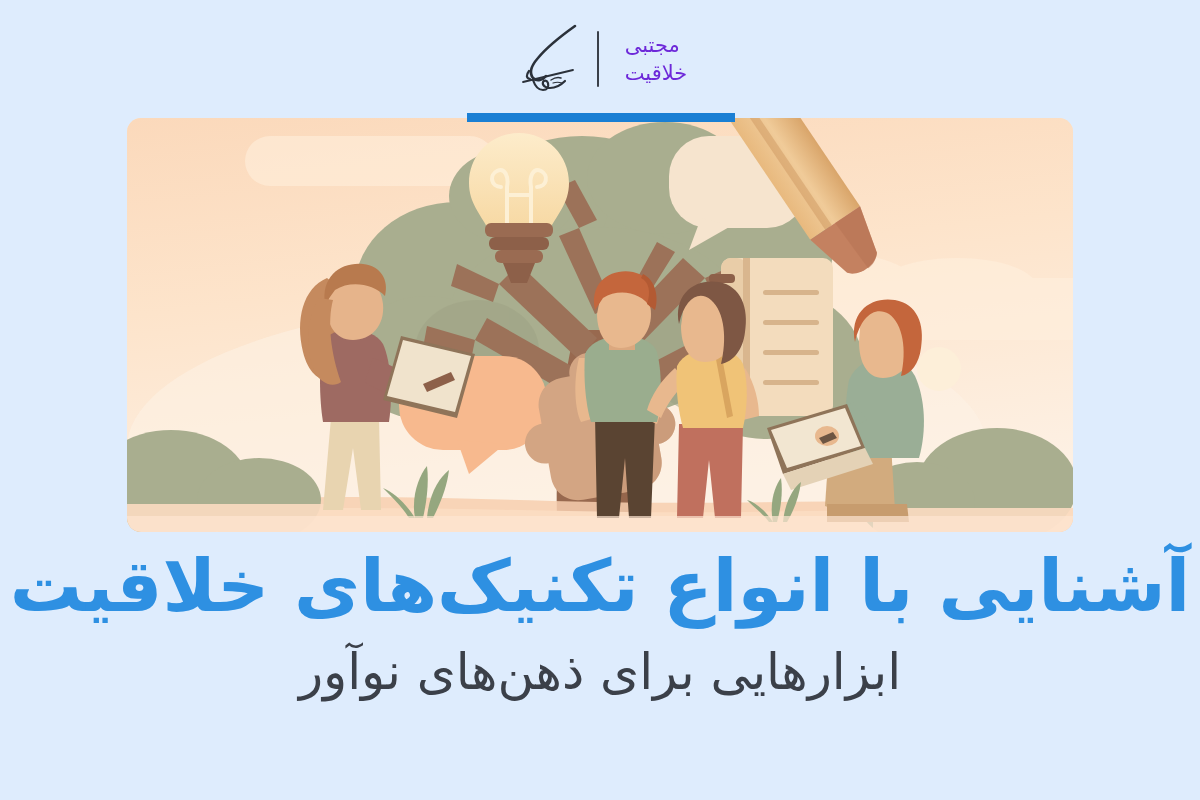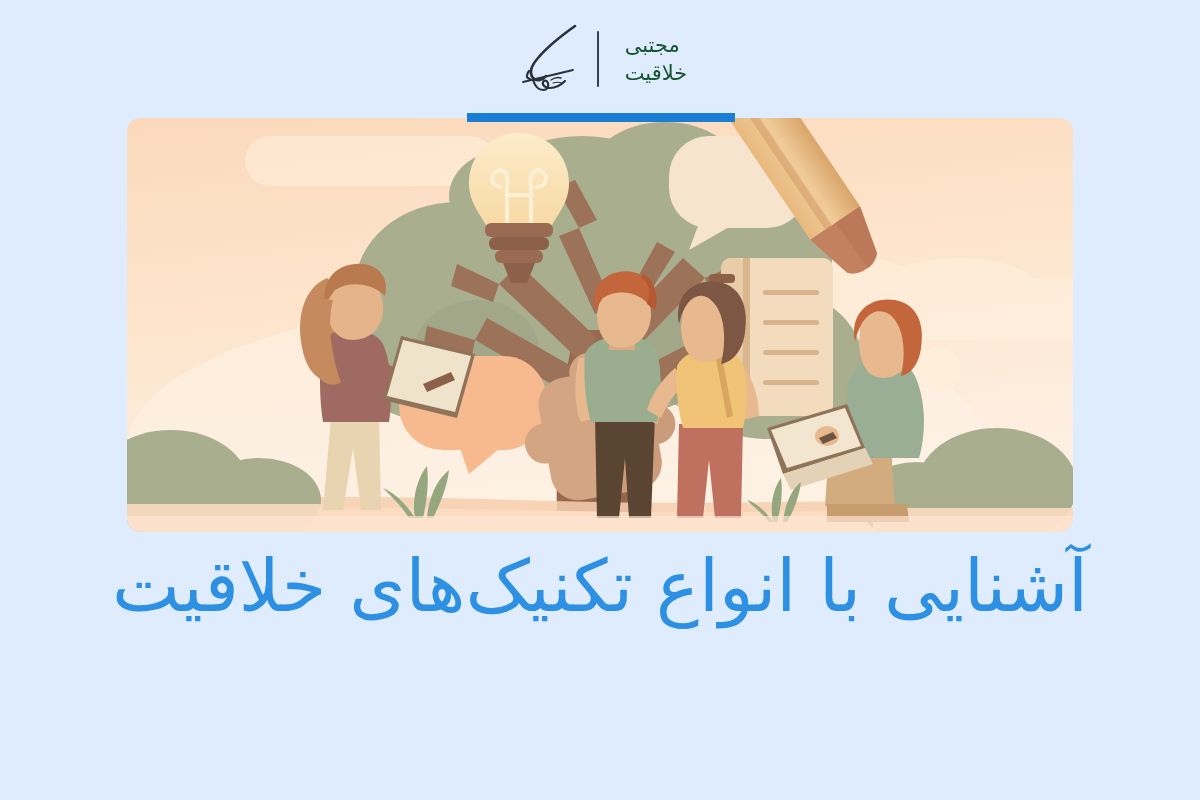--- a/index.html
+++ b/index.html
@@ -14,21 +14,21 @@
 
   
   .brand{
     position:absolute; left:0; right:0; top:14px;
     display:flex; align-items:center; justify-content:center; gap:10px;
     height:90px;
   }
   .brand-words{
     display:flex; flex-direction:column; align-items:flex-end;
     justify-content:center; gap:2px;
-    color:#14532d;
+    color:#6d28d9;
     font-size:21px; line-height:1.25; letter-spacing:.5px;margin-left:16px;
   }
   .brand-words span{ display:block; white-space:nowrap; }
   .brand-divider{
     width:2px; height:56px; background:#2b313a; border-radius:1px;
     opacity:.92;
   }
   .brand-sign{ width:74px; height:78px; display:block; }
 
   
@@ -47,21 +47,21 @@
   }
   .card svg{ display:block; width:946px; height:414px; }
 
   
   .headings{
     position:absolute; left:0; right:0; top:548px;
     text-align:center;
   }
   .title{
     color:#2e90e2;
-    font-size:72px; font-weight:normal;
+    font-size:72px; font-weight:bold;
     line-height:1.08;
     letter-spacing:-2px;
     white-space:nowrap;
   }
   .subtitle{
     margin-top:16px;
     color:#3b4049;
     font-size:50px; font-weight:normal;
     line-height:1.2;
     white-space:nowrap;
@@ -365,15 +365,16 @@
           <path d="M646 404 C638 392 628 384 620 382 C628 390 636 396 642 404 Z"></path>
         </g>
 
         <rect x="0" y="398" width="946" height="16" fill="#fde6d2" opacity="0.7"></rect>
       </g>
     </svg>
   </div>
 
   <div class="headings">
     <h1 class="title">آشنایی با انواع تکنیک‌های خلاقیت</h1>
+    <h2 class="subtitle">ابزارهایی برای ذهن‌های نوآور</h2>
   </div>
 
 </div>
 
 </body></html>

